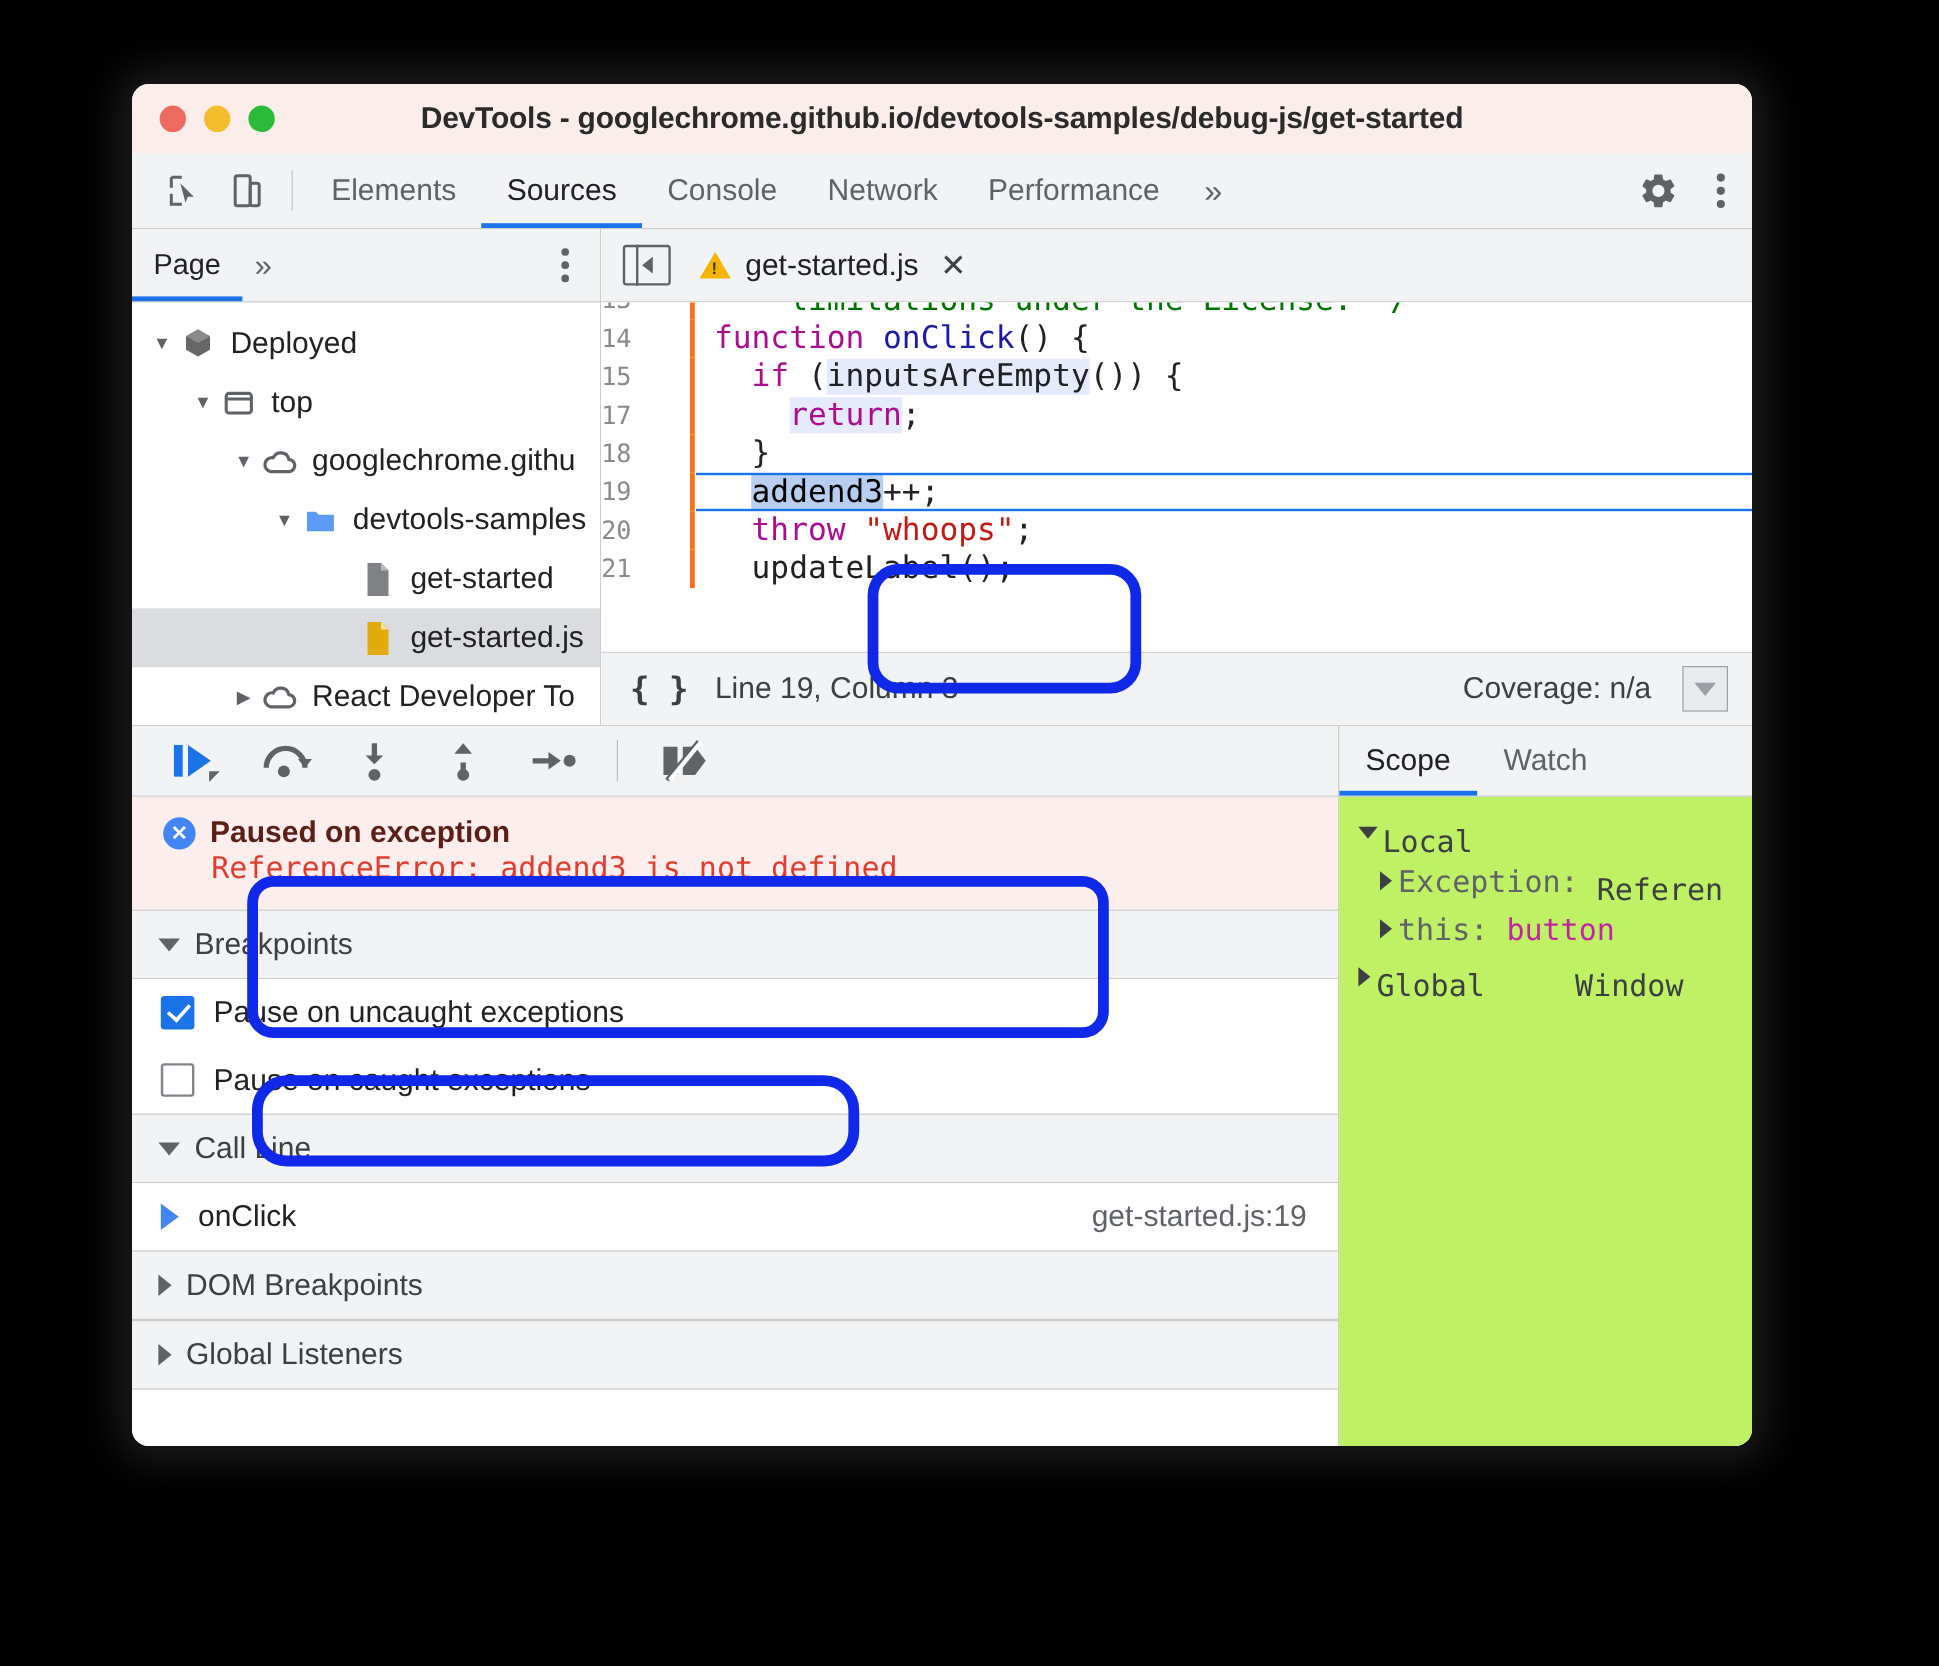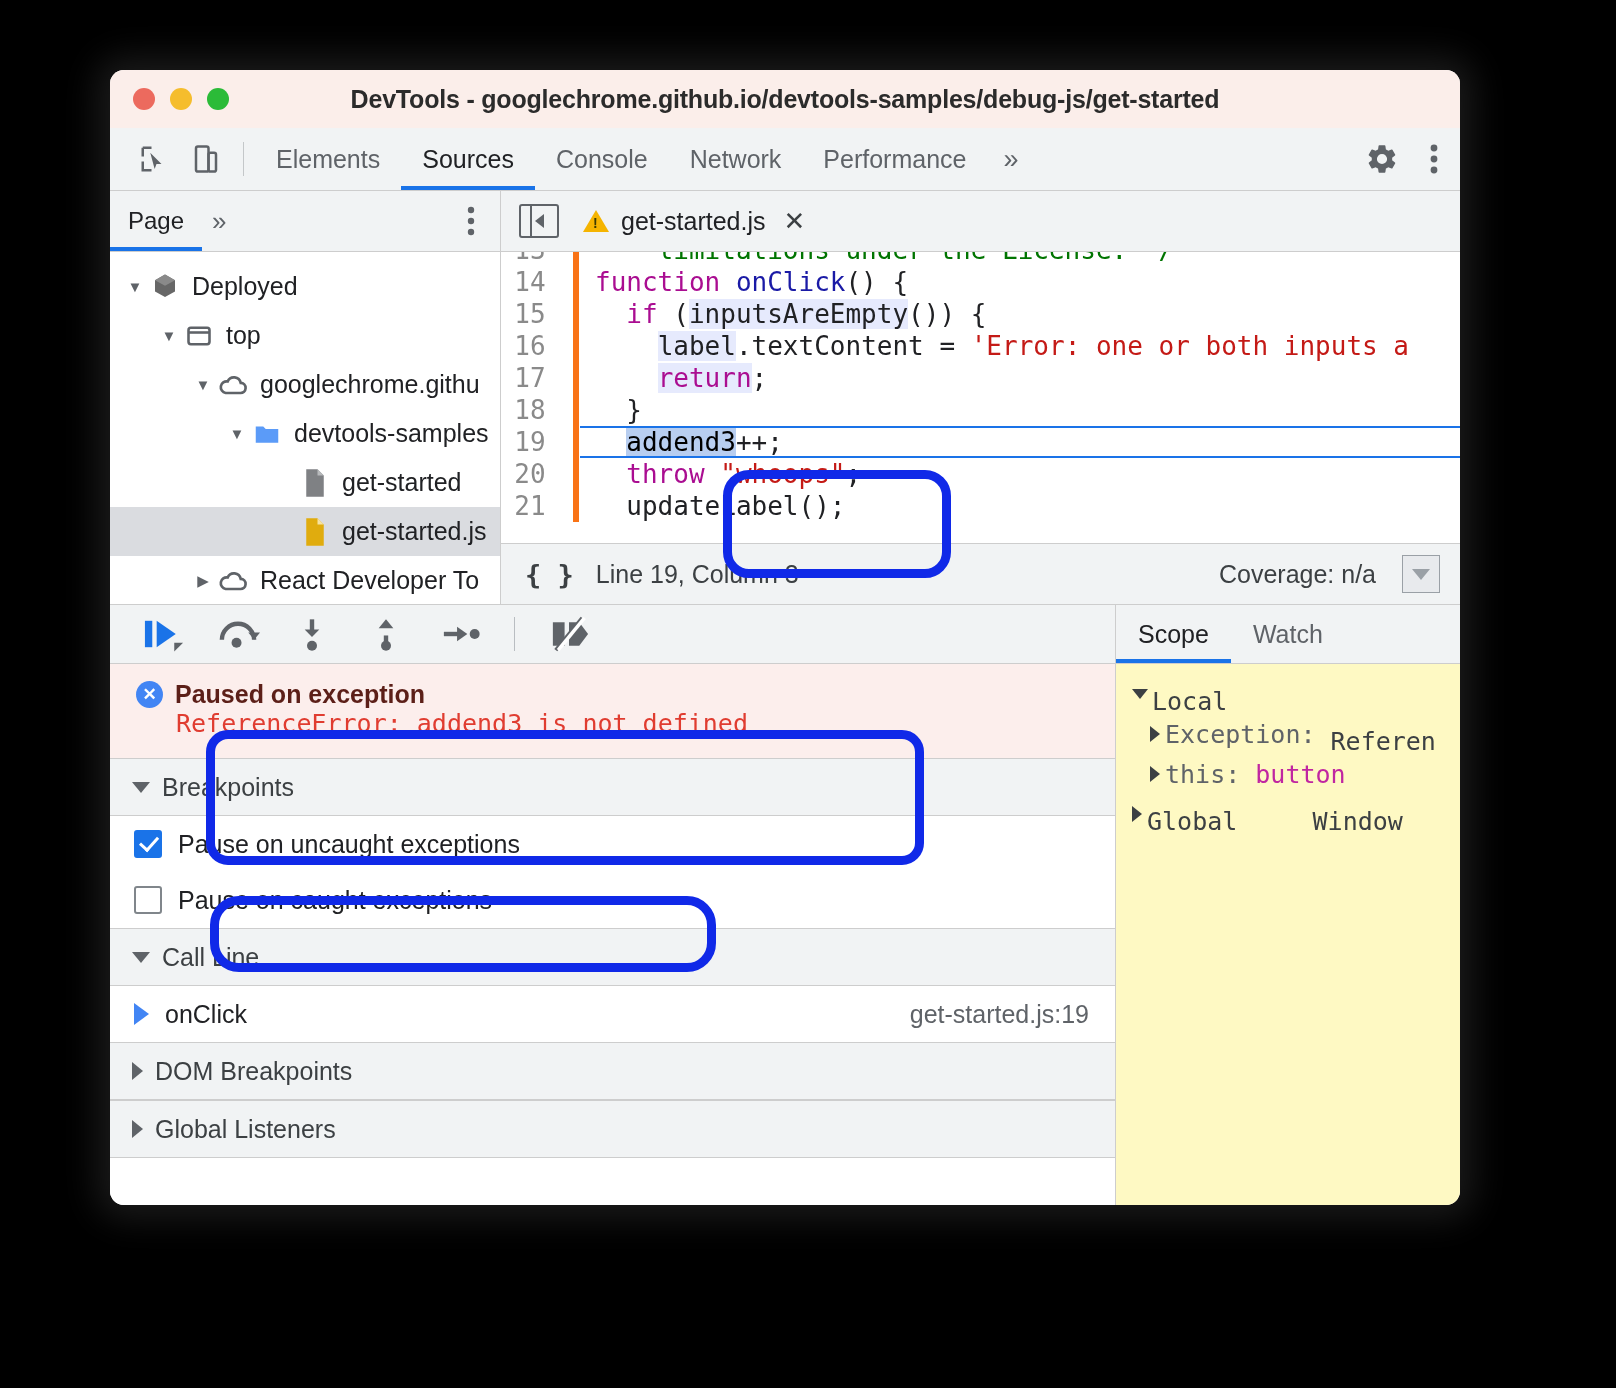--- a/index.html
+++ b/index.html
@@ -232,26 +232,26 @@
   }
   .code-line {
     display: flex;
     height: 32px;
     align-items: center;
     white-space: pre;
     position: relative;
   }
   .ln {
     width: 78px; flex: 0 0 78px;
-    text-align: center;
+    text-align: left;
     padding-right: 14px;
     box-sizing: border-box;
     color: #8a8a8a;
-    border-right: 6px solid #f97316;
-    font-size: 26px;
+    border-right: 4px solid #f97316;
+    font-size: 21px;
   }
   .ctext { padding-left: 16px; }
   .kw  { color: #aa0d91; }
   .fn  { color: #1a1aa6; }
   .str { color: #c41a16; }
   .cmt { color: #007400; }
   .pln { color: #202124; }
   .hl  { background: #e6eafd; }
   .sel { background: #b8cef0; }
   #exec-line-hi {
@@ -408,21 +408,21 @@
   }
   .stack-loc {
     margin-left: auto;
     color: #5f6368;
   }
 
   
   #scope-col {
     flex: 1;
     display: flex; flex-direction: column;
-    background: #fef9c3;
+    background: #bef264;
     overflow: hidden;
   }
   #scope-tabbar {
     height: 58px;
     background: #f1f3f4;
     border-bottom: 1px solid #cdcdcd;
     display: flex; align-items: stretch;
   }
   .scope-tab {
     display: flex; align-items: center;
@@ -646,24 +646,20 @@
           </div>
           <div class="code-line">
             <span class="ln">14</span>
             <span class="ctext"><span class="kw">function </span><span class="fn">onClick</span><span class="pln">() {</span></span>
           </div>
           <div class="code-line">
             <span class="ln">15</span>
             <span class="ctext"><span class="pln">  </span><span class="kw">if</span><span class="pln"> (</span><span class="hl pln">inputsAreEmpty</span><span class="pln">()) {</span></span>
           </div>
           <div class="code-line">
-            <span class="ln">16</span>
-            <span class="ctext"><span class="pln">    </span><span class="hl pln">label</span><span class="pln">.textContent = </span><span class="str">'Error: one or both inputs a</span></span>
-          </div>
-          <div class="code-line">
             <span class="ln">17</span>
             <span class="ctext"><span class="pln">    </span><span class="kw hl">return</span><span class="pln">;</span></span>
           </div>
           <div class="code-line">
             <span class="ln">18</span>
             <span class="ctext pln">  }</span>
           </div>
           <div class="code-line">
             <span class="ln">19</span>
             <span class="ctext"><span class="pln">  </span><span class="sel">addend3</span><span class="pln">++;</span></span>

